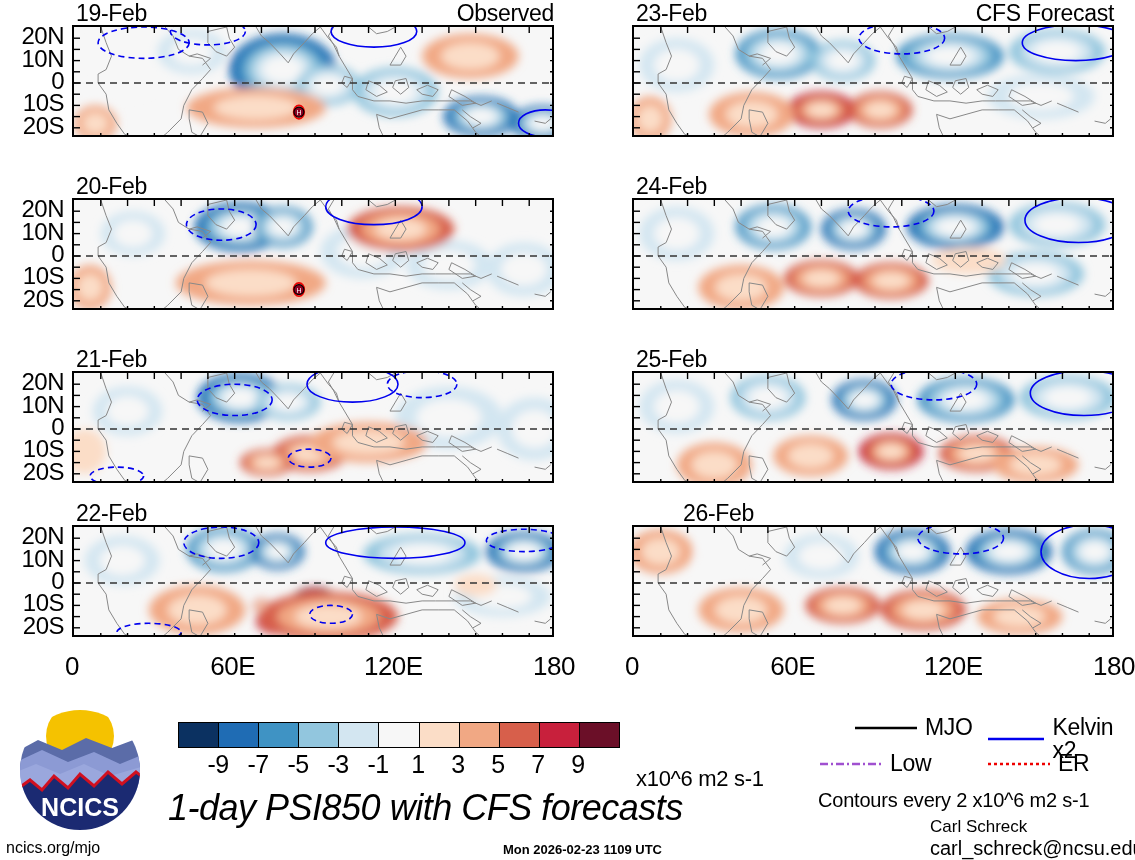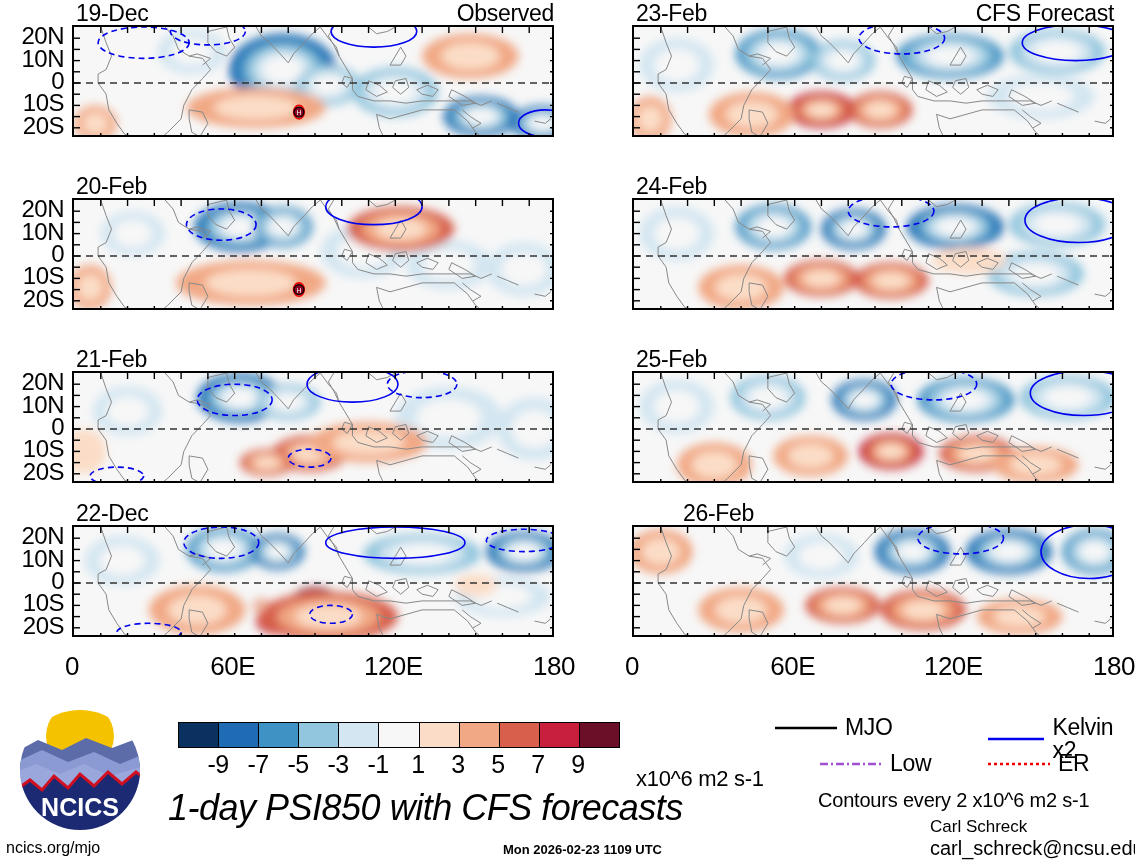--- a/index.html
+++ b/index.html
@@ -54,21 +54,21 @@
     <div class="ylab" style="left: 0px; width: 64px; top: 437.4px;">10S</div>
     <div class="ylab" style="left: 0px; width: 64px; top: 459.8px;">20S</div>
     <div class="ylab" style="left: 0px; width: 64px; top: 524.2px;">20N</div>
     <div class="ylab" style="left: 0px; width: 64px; top: 546.6px;">10N</div>
     <div class="ylab" style="left: 0px; width: 64px; top: 569px;">0</div>
     <div class="ylab" style="left: 0px; width: 64px; top: 591.4px;">10S</div>
     <div class="ylab" style="left: 0px; width: 64px; top: 613.8px;">20S</div>
   </div>
 
 <div id="panels-root">
-    <div class="panel-title" style="left: 76px; top: 2px;">19-Dec</div>
+    <div class="panel-title" style="left: 76px; top: 2px;">19-Feb</div>
     <div class="panel-title right" style="left: 72px; width: 482px; top: 2px;">Observed</div>
     <div class="map-frame" style="left: 72px; top: 25px; width: 482px; height: 112px;">
       <svg class="map-svg" width="482" height="112" viewBox="0 0 482 112">
         <defs>
           <filter id="bl0" x="-40%" y="-40%" width="180%" height="180%">
             <feGaussianBlur stdDeviation="5"></feGaussianBlur>
           </filter>
         </defs>
         <rect width="482" height="112" fill="#f7f7f7"></rect>
         <g filter="url(#bl0)">
@@ -423,21 +423,21 @@
           <line y1="44.800000000000004" y2="44.800000000000004" x1="482" x2="476"></line>
           <line y1="33.6" y2="33.6" x1="0" x2="6"></line>
           <line y1="33.6" y2="33.6" x1="482" x2="476"></line>
           <line y1="22.400000000000002" y2="22.400000000000002" x1="0" x2="6"></line>
           <line y1="22.400000000000002" y2="22.400000000000002" x1="482" x2="476"></line>
           <line y1="11.200000000000001" y2="11.200000000000001" x1="0" x2="6"></line>
           <line y1="11.200000000000001" y2="11.200000000000001" x1="482" x2="476"></line>
         </g>
       </svg>
     </div>
-    <div class="panel-title" style="left: 76px; top: 502px;">22-Dec</div>
+    <div class="panel-title" style="left: 76px; top: 502px;">22-Feb</div>
     <div class="map-frame" style="left: 72px; top: 525px; width: 482px; height: 112px;">
       <svg class="map-svg" width="482" height="112" viewBox="0 0 482 112">
         <defs>
           <filter id="bl3" x="-40%" y="-40%" width="180%" height="180%">
             <feGaussianBlur stdDeviation="5"></feGaussianBlur>
           </filter>
         </defs>
         <rect width="482" height="112" fill="#f7f7f7"></rect>
         <g filter="url(#bl3)">
           <ellipse cx="48.2" cy="33.6" rx="37.48888888888889" ry="24.64" fill="#d3e6f1"></ellipse>
@@ -1107,21 +1107,21 @@
     <div class="cb-tick" style="left: 348px; width: 60px; top: 752px;">-1</div>
     <div class="cb-tick" style="left: 388px; width: 60px; top: 752px;">1</div>
     <div class="cb-tick" style="left: 428px; width: 60px; top: 752px;">3</div>
     <div class="cb-tick" style="left: 468px; width: 60px; top: 752px;">5</div>
     <div class="cb-tick" style="left: 508px; width: 60px; top: 752px;">7</div>
     <div class="cb-tick" style="left: 548px; width: 60px; top: 752px;">9</div>
   </div>
 <div id="cb-units" style="left: 636px; top: 736px;">x10^6 m2 s-1</div>
 
 <div id="legend-root">
-    <div class="leg-item" style="left: 775px; top: 716px;">
+    <div class="leg-item" style="left: 855px; top: 716px;">
       <svg width="62" height="8">
         <line x1="0" x2="62" y1="4" y2="4" stroke="#000000" stroke-width="2.6"></line>
       </svg>
       <span class="leg-label">MJO</span>
     </div>
     <div class="leg-item" style="left: 820px; top: 752px;">
       <svg width="62" height="8">
         <line x1="0" x2="62" y1="4" y2="4" stroke="#a050d0" stroke-width="2.6" stroke-dasharray="8,3,2,3"></line>
       </svg>
       <span class="leg-label">Low</span>

